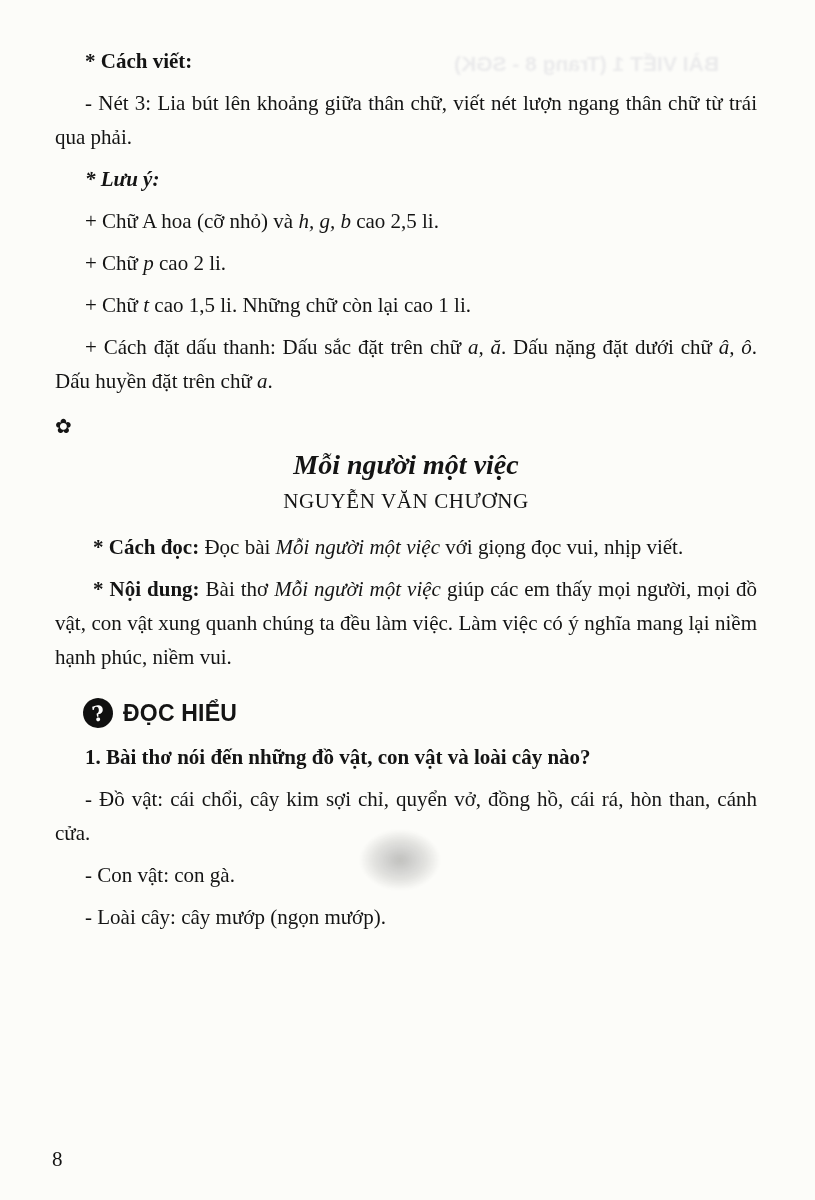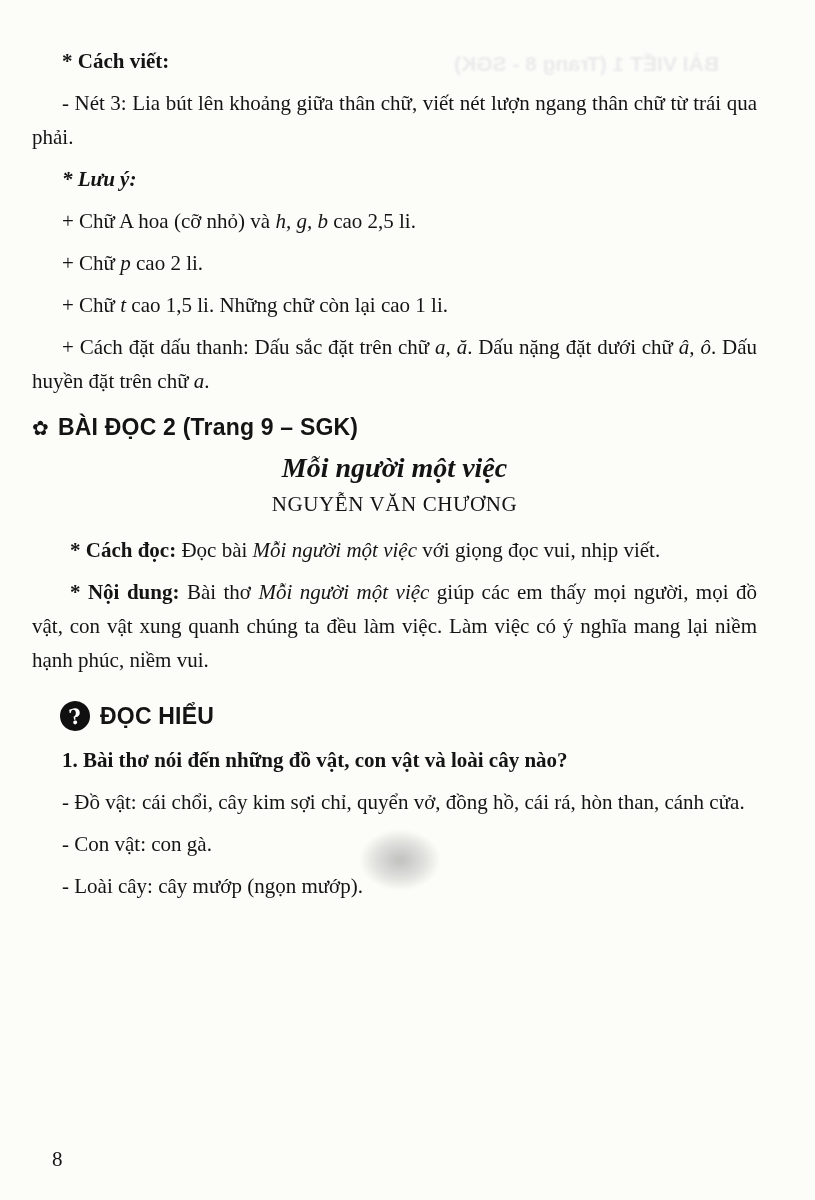--- a/index.html
+++ b/index.html
@@ -9,21 +9,21 @@
   }
   .scan-page {
     position: relative;
     width: 815px;
     height: 1200px;
     margin: 0 auto;
     background: #fcfcf9;
     color: #141414;
     overflow: hidden;
     box-sizing: border-box;
-    padding: 44px 58px 0 32px;
+    padding: 44px 58px 0 55px;
   }
   .para {
     font-size: 21px;
     line-height: 34px;
     text-align: justify;
     text-indent: 30px;
     margin: 0 0 8px 0;
   }
   .bold { font-weight: bold; }
   .bold-italic { font-weight: bold; font-style: italic; }
@@ -128,21 +128,20 @@
   <p class="para"><span>+ Chữ A hoa (cỡ nhỏ) và </span><span class="em">h, g, b</span><span> cao 2,5 li.</span></p>
 
   <p class="para"><span>+ Chữ </span><span class="em">p</span><span> cao 2 li.</span></p>
 
   <p class="para"><span>+ Chữ </span><span class="em">t</span><span> cao 1,5 li. Những chữ còn lại cao 1 li.</span></p>
 
   <p class="para"><span>+ Cách đặt dấu thanh: Dấu sắc đặt trên chữ </span><span class="em">a, ă</span><span>. Dấu nặng đặt dưới chữ </span><span class="em">â, ô</span><span>. Dấu huyền đặt trên chữ </span><span class="em">a</span><span>.</span></p>
 
   <h2 class="section-heading">
     <span class="flower">✿</span>
-    <span>BÀI ĐỌC 2 (Trang 9 – SGK)</span>
   </h2>
 
   <p class="para poem-title">Mỗi người một việc</p>
 
   <p class="para poem-author">NGUYỄN VĂN CHƯƠNG</p>
 
   <p class="para"><span class="lead">* Cách đọc:</span><span> Đọc bài </span><span class="em">Mỗi người một việc</span><span> với giọng đọc vui, nhịp viết.</span></p>
 
   <p class="para"><span class="lead">* Nội dung:</span><span> Bài thơ </span><span class="em">Mỗi người một việc</span><span> giúp các em thấy mọi người, mọi đồ vật, con vật xung quanh chúng ta đều làm việc. Làm việc có ý nghĩa mang lại niềm hạnh phúc, niềm vui.</span></p>
 

